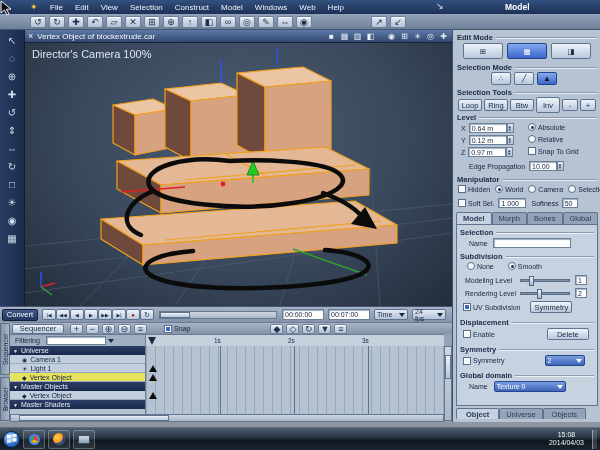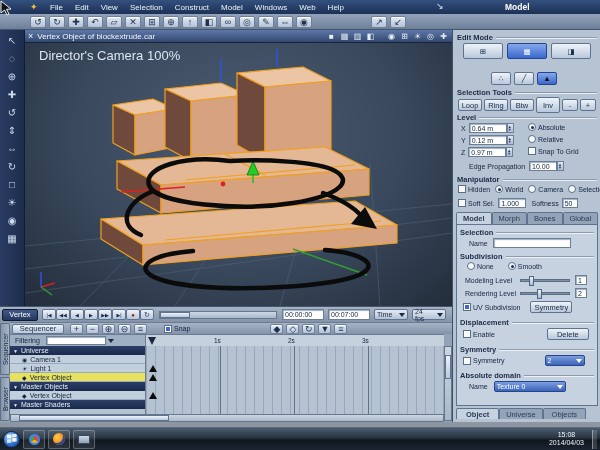--- a/index.html
+++ b/index.html
@@ -136,21 +136,21 @@
   <span class="vpic">◧</span>
   <span style="width:8px"></span>
   <span class="vpic">◉</span>
   <span class="vpic">⊞</span>
   <span class="vpic">☀</span>
   <span class="vpic">◎</span>
   <span class="vpic">✚</span>
 </div>
 
 <div class="abs vpbody">
-  <span class="abs" style="left:14px;top:5px;color:#dde6f2;font-size:13px">Director's Camera 100%</span>
+  <span class="abs" style="left:7px;top:5px;color:#dde6f2;font-size:11px">Director's Camera 100%</span>
   <svg width="427" height="263" viewBox="0 0 427 263" style="position:absolute;left:0;top:0">
 
     <g stroke="#5a6c80" stroke-width="1" opacity="0.45">
       <line x1="0" y1="250" x2="427" y2="190"></line>
       <line x1="0" y1="226" x2="427" y2="175"></line>
       <line x1="0" y1="203" x2="427" y2="161"></line>
       <line x1="55" y1="263" x2="195" y2="120"></line>
       <line x1="150" y1="263" x2="245" y2="120"></line>
       <line x1="255" y1="263" x2="295" y2="120"></line>
       <line x1="355" y1="263" x2="345" y2="120"></line>
@@ -221,20 +221,23 @@
         <span>⊞</span>
       </div>
     <div class="b sel" style="width:40px;height:16px;margin-right:4px">
         <span>▦</span>
       </div>
     <div class="b" style="width:40px;height:16px">
         <span>◨</span>
       </div>
   </div>
 
+  <div class="abs sech" style="left:4px;top:33px;width:140px">
+      <span>Selection Mode</span>
+    </div>
   <div class="abs f" style="left:38px;top:42px">
     <div class="b" style="width:20px;height:13px;margin-right:3px">
         <span>∴</span>
       </div>
     <div class="b" style="width:20px;height:13px;margin-right:3px">
         <span>╱</span>
       </div>
     <div class="b sel" style="width:20px;height:13px">
         <span style="color:#101010">▲</span>
       </div>
@@ -385,41 +388,41 @@
   <div class="abs f" style="left:10px;top:325px">
     <span class="cb"></span>
     <span class="lb">Symmetry</span>
     <div class="dd" style="width:40px;height:11px;margin-left:40px">
       <span>2</span>
         <span class="dda"></span>
     </div>
   </div>
 
   <div class="abs sech" style="left:7px;top:341px;width:134px">
-      <span>Absolute domain</span>
+      <span>Global domain</span>
     </div>
   <div class="abs f" style="left:14px;top:351px">
     <span class="lb">Name</span>
     <div class="dd" style="width:72px;height:11px;margin-left:6px">
       <span>Texture 0</span>
         <span class="dda"></span>
     </div>
   </div>
 
   <div class="abs f" style="left:3px;top:378px;width:130px">
     <div class="tab on" style="height:11px">Object</div>
     <div class="tab" style="height:11px">Universe</div>
     <div class="tab" style="height:11px">Objects</div>
   </div>
 </div>
 
 <div class="abs tl">
 
   <div class="abs trow f" style="left:0;top:0;width:452px;height:15px;padding:0 2px">
-    <div class="b" style="width:36px;height:12px;background:linear-gradient(#41588a,#24375e);color:#fff;border-color:#101c34">Vertex</div>
+    <div class="b" style="width:36px;height:12px;background:linear-gradient(#41588a,#24375e);color:#fff;border-color:#101c34">Convert</div>
     <span style="width:4px"></span>
     <div class="b" style="width:14px;height:11px;font-size:5px">|◀</div>
     <div class="b" style="width:14px;height:11px;font-size:5px">◀◀</div>
     <div class="b" style="width:14px;height:11px;font-size:5px">◀</div>
     <div class="b" style="width:14px;height:11px;font-size:5px">▶</div>
     <div class="b" style="width:14px;height:11px;font-size:5px">▶▶</div>
     <div class="b" style="width:14px;height:11px;font-size:5px">▶|</div>
     <div class="b" style="width:14px;height:11px;font-size:6px;color:#a01818">●</div>
     <div class="b" style="width:14px;height:11px;font-size:7px">↻</div>
     <div class="scroll" style="width:118px;height:8px;margin:0 5px">

